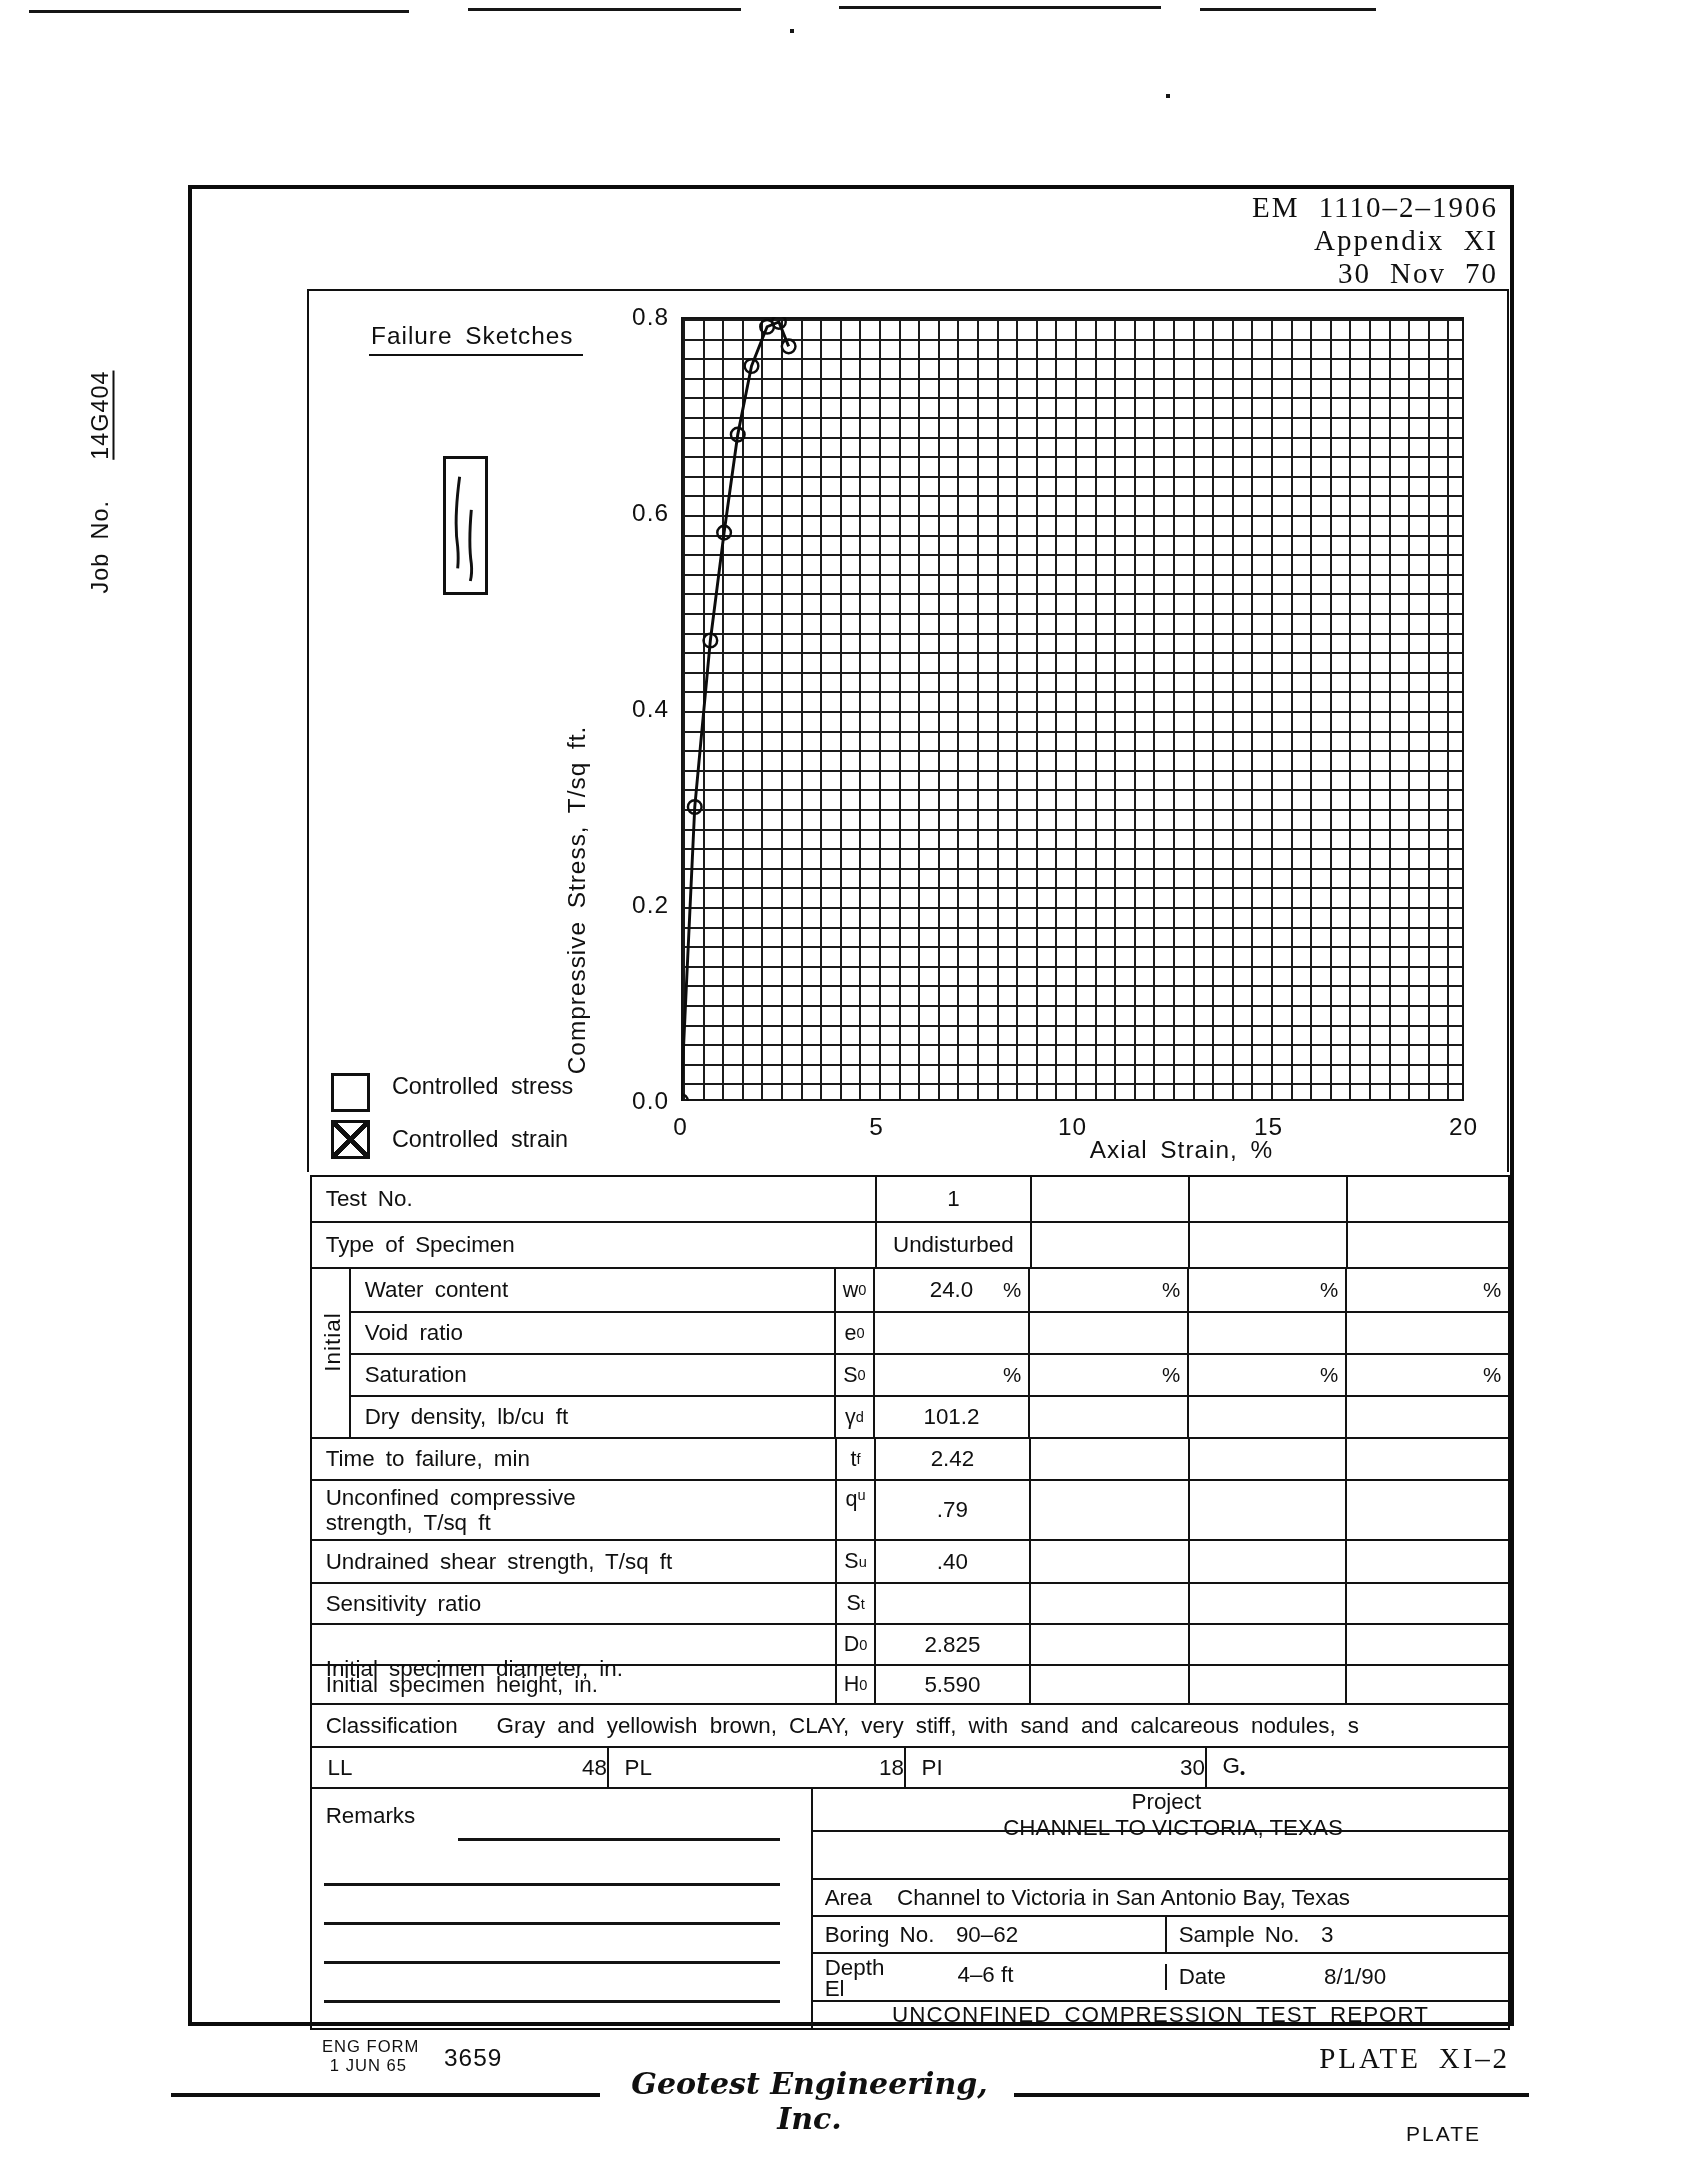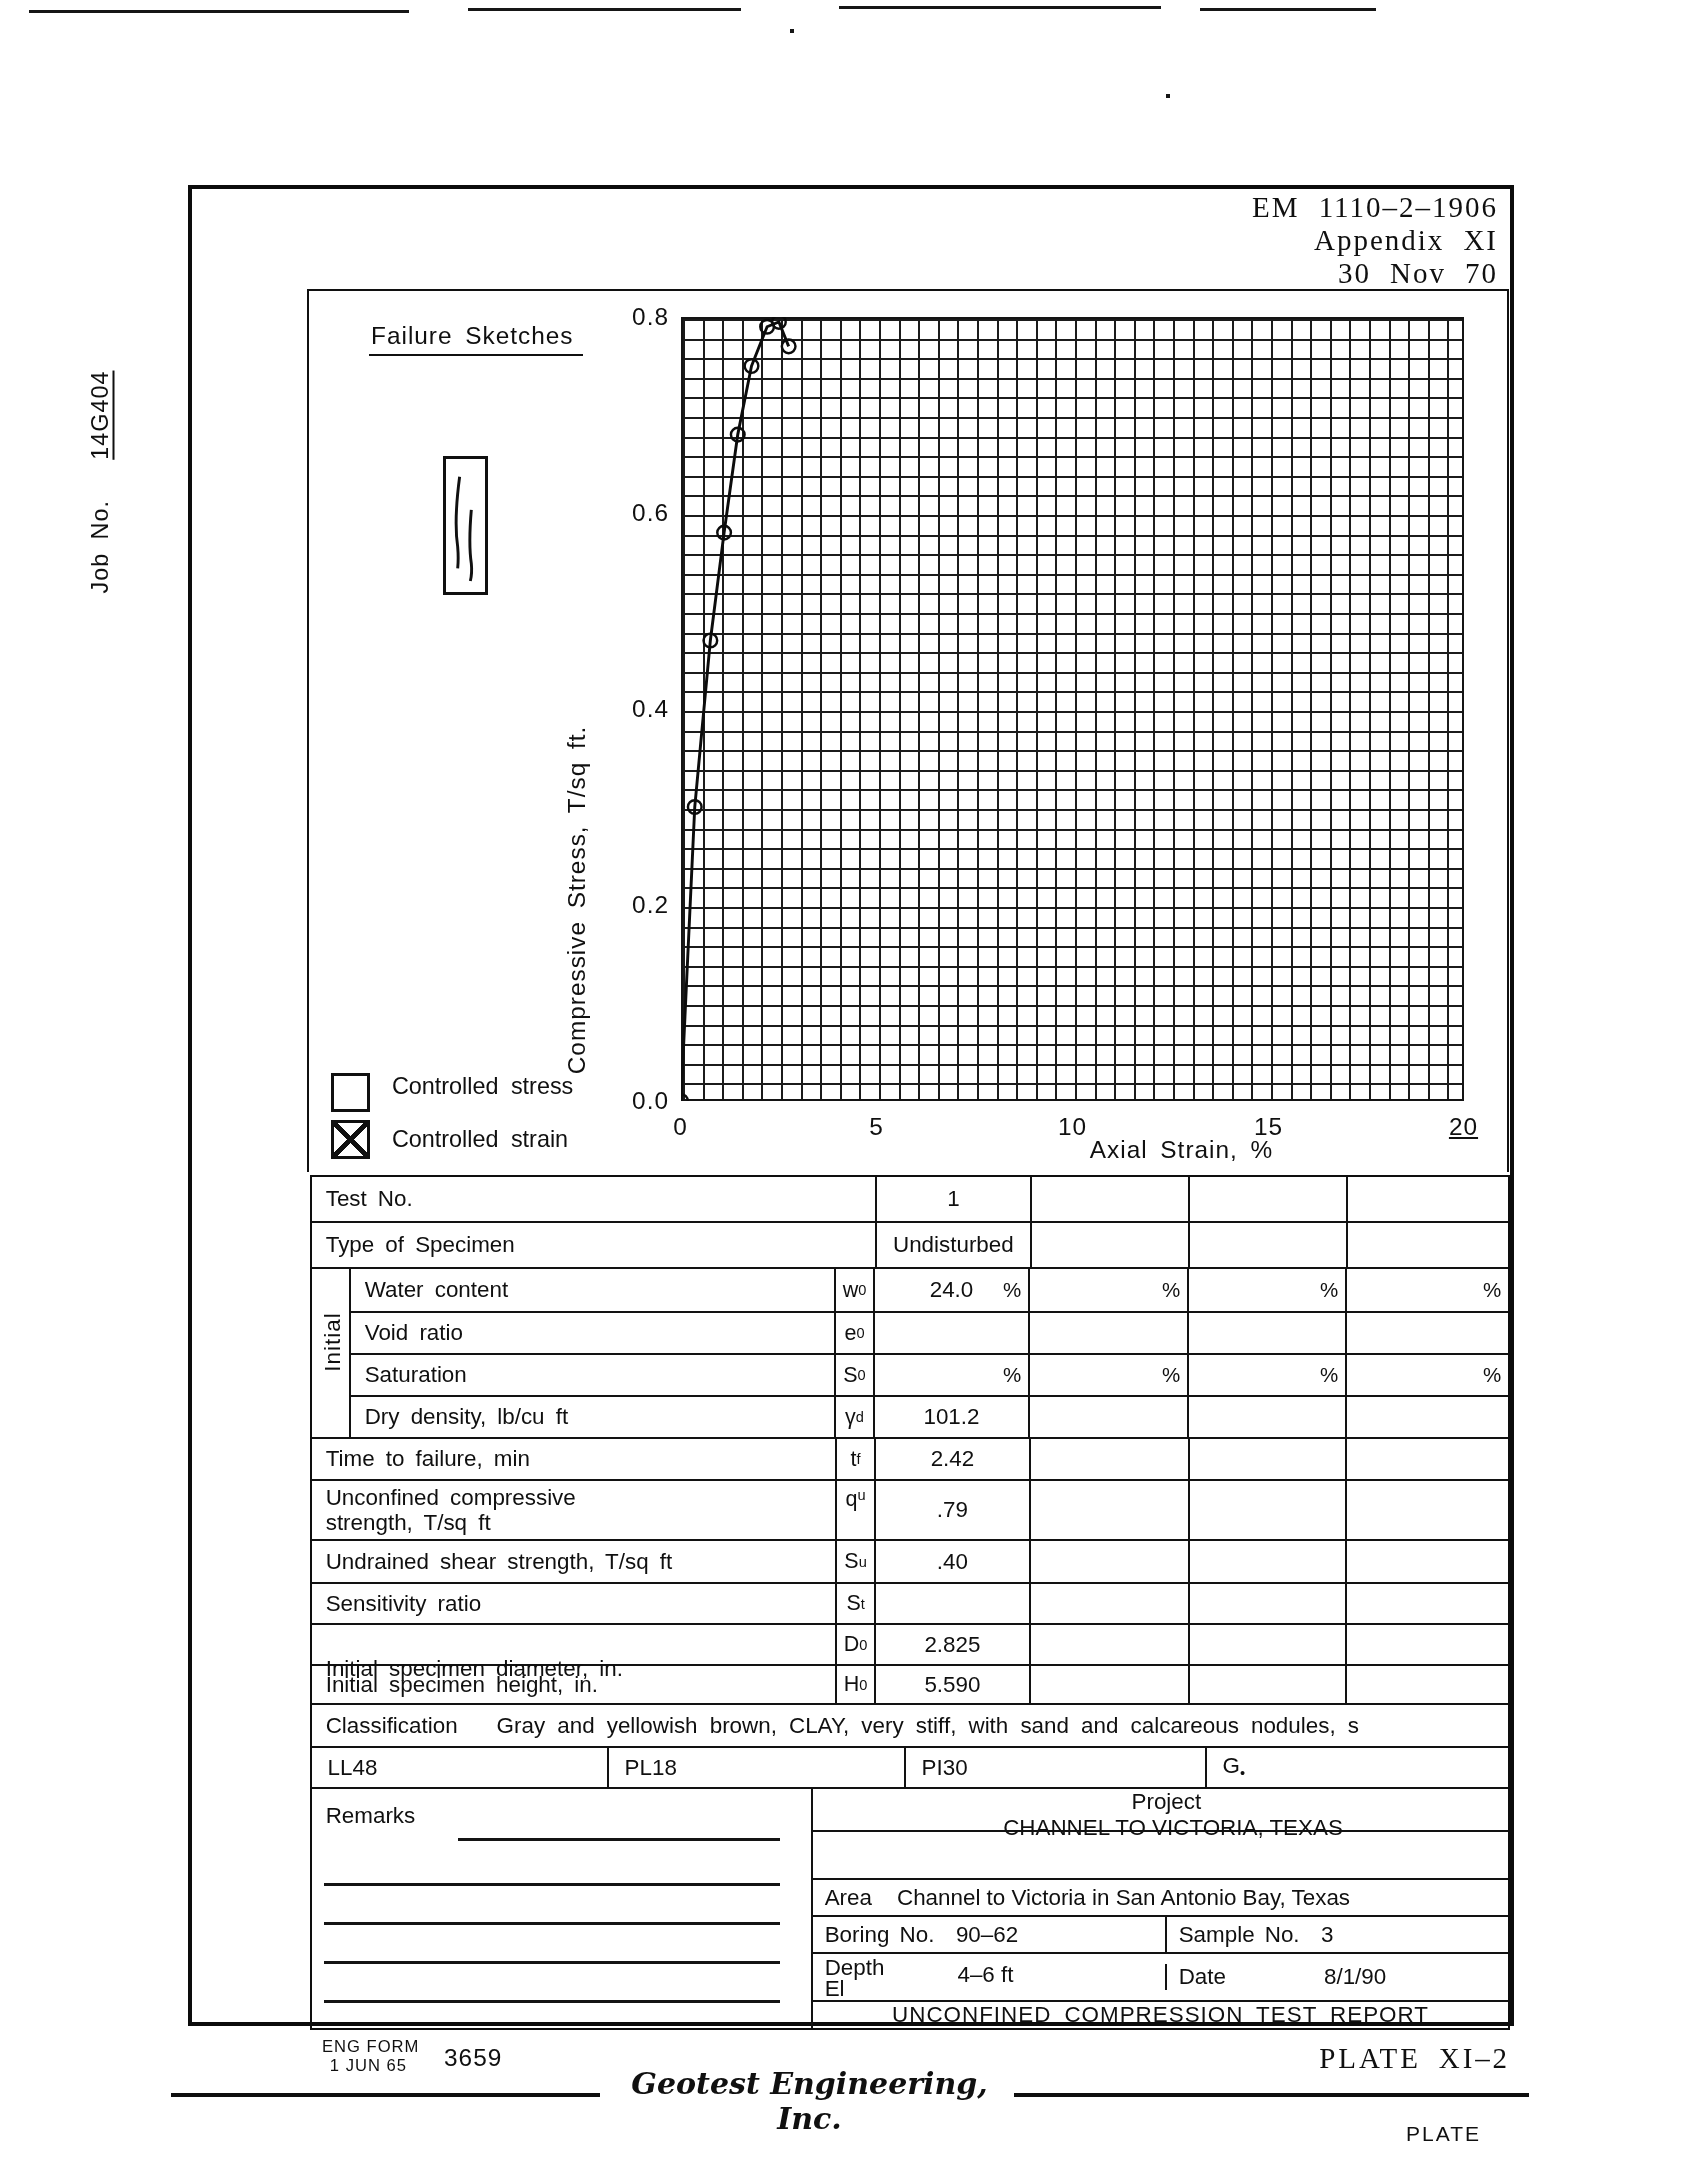--- a/index.html
+++ b/index.html
@@ -72,21 +72,21 @@
   .init-strip span { position:absolute; left:-60px; top:60px; width:162px; transform:rotate(-90deg);
                      text-align:center; font-size:22.4px; letter-spacing:1px;}
   .init-rows { flex:1; }
   .init-rows .trow:first-child { border-top:none; }
   .c-label-grp { width:483px; }
 
   .two-line { line-height:25px; padding-top:3.9px; padding-bottom:3.9px; }
 
   .class-text { padding-left:39px; word-spacing:5.9px; }
   .att-lab { padding-left:15.6px; }
-  .att-val { flex:1; text-align:left; }
+  .att-val { flex:1; text-align:right; }
 
   .bottom-block { display:flex; border-top:2.9px solid #121212; height:241px; }
   .remarks-cell { width:499px; position:relative; }
   .remarks-word { position:absolute; left:13.7px; top:13.7px; word-spacing:4.9px; }
   .rline { position:absolute; height:2.9px; background:#141414; }
   .proj-block { flex:1; border-left:2.9px solid #121212; display:flex; flex-direction:column; }
   .prow { display:flex; border-top:2px solid #121212; }
   .prow:first-child { border-top:none;flex-direction:column; }
   .prow .plab { padding-left:11.7px; word-spacing:3.9px; }
   .pcell { display:flex; align-items:center; }
@@ -163,21 +163,21 @@
         <div class="abs tick-y" style="left: 301px; top: 600px;">0.2</div>
         <div class="abs tick-y" style="left: 301px; top: 404px;">0.4</div>
         <div class="abs tick-y" style="left: 301px; top: 208px;">0.6</div>
         <div class="abs tick-y" style="left: 301px; top: 11.7px;">0.8</div>
       </div>
     <div id="xticks">
         <div class="abs tick-x" style="left: 342px; top: 822px;">0</div>
         <div class="abs tick-x" style="left: 538px; top: 822px;">5</div>
         <div class="abs tick-x" style="left: 734px; top: 822px;">10</div>
         <div class="abs tick-x" style="left: 930px; top: 822px;">15</div>
-        <div class="abs tick-x" style="left: 1125px; top: 822px; text-decoration: underline;">20</div>
+        <div class="abs tick-x" style="left: 1125px; top: 822px;">20</div>
       </div>
 
     <div class="abs xlabel">Axial Strain, %</div>
 
     <div class="abs" style="left:22.4px; top:782px; display:flex; gap:21.5px;">
       <div class="legend-box"></div>
       <div class="legend-label">Controlled stress</div>
     </div>
     <div class="abs" style="left:22.4px; top:829px; display:flex; align-items:center; gap:21.5px;">
       <div class="legend-box x"></div>

